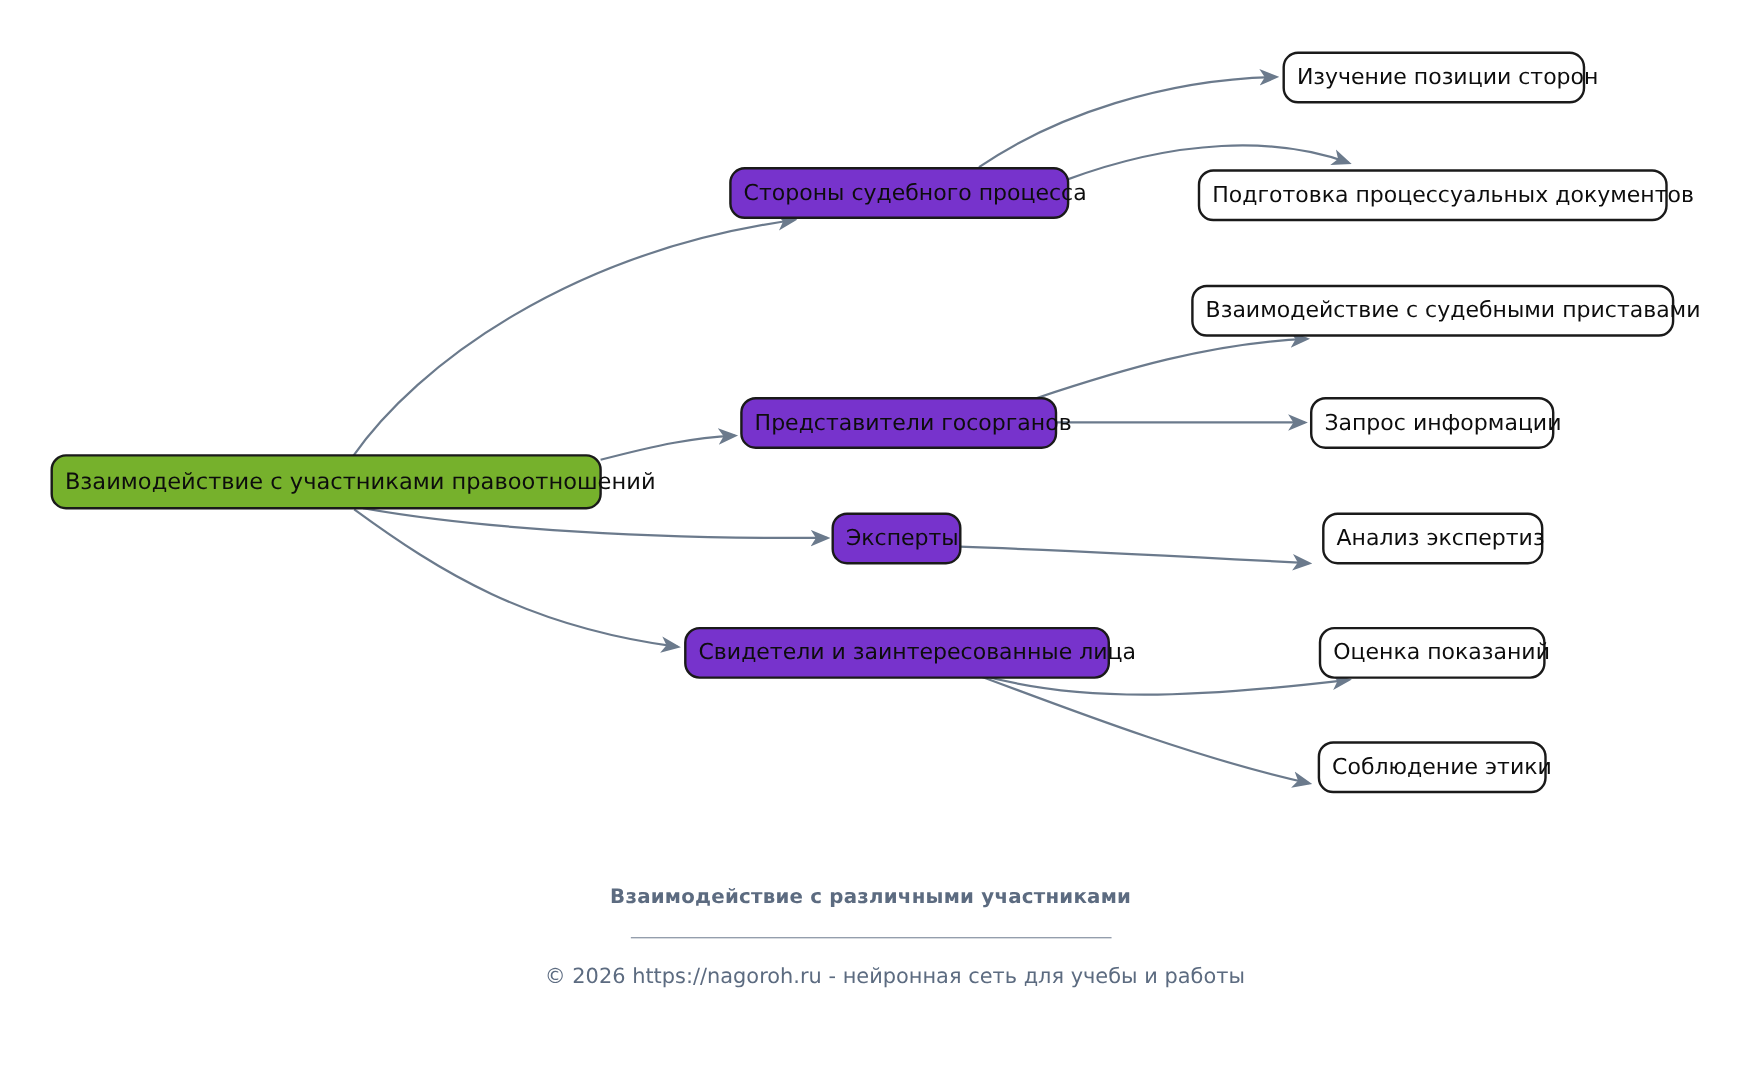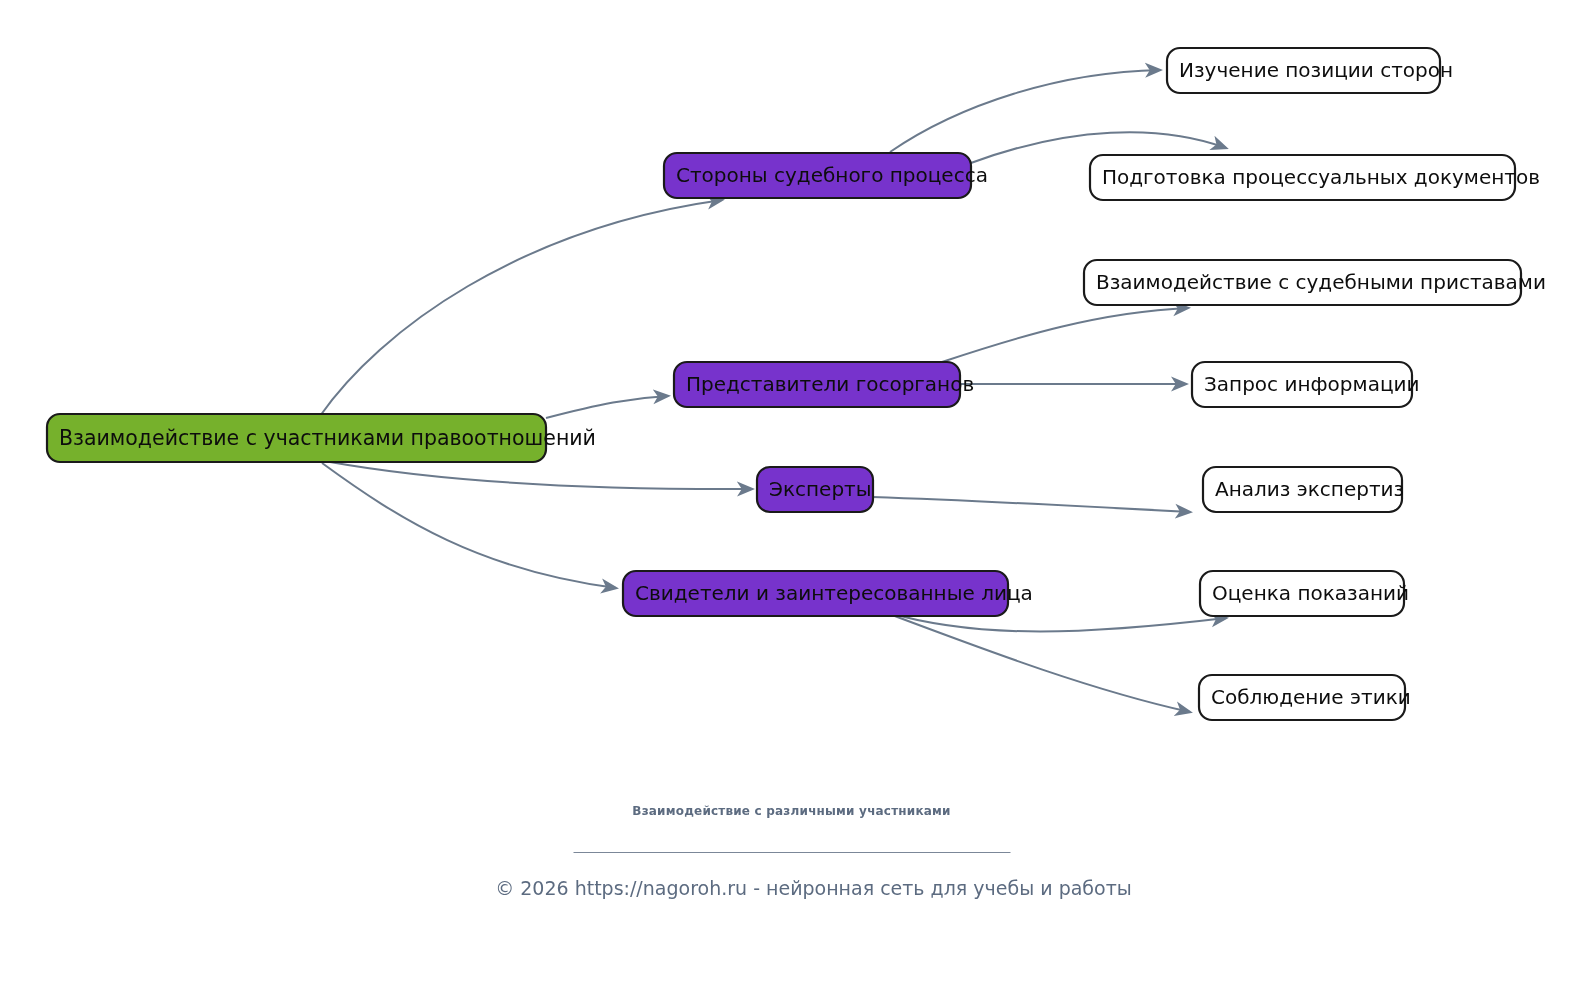--- a/index.html
+++ b/index.html
@@ -54,21 +54,21 @@
   .node-label-root {
     font-size: 20.5px;
   }
   .footer-title {
     position: absolute;
     left: 0;
     width: 1583px;
     text-align: center;
     top: 804px;
     font-family: "DejaVu Sans", "Liberation Sans", sans-serif;
-    font-size: 12px;
+    font-size: 18px;
     font-weight: bold;
     color: #5c6b80;
     line-height: 1.32;
     letter-spacing: 0.2px;
   }
   .footer-rule {
     position: absolute;
     left: 50%;
     transform: translateX(-50%);
     top: 852px;

